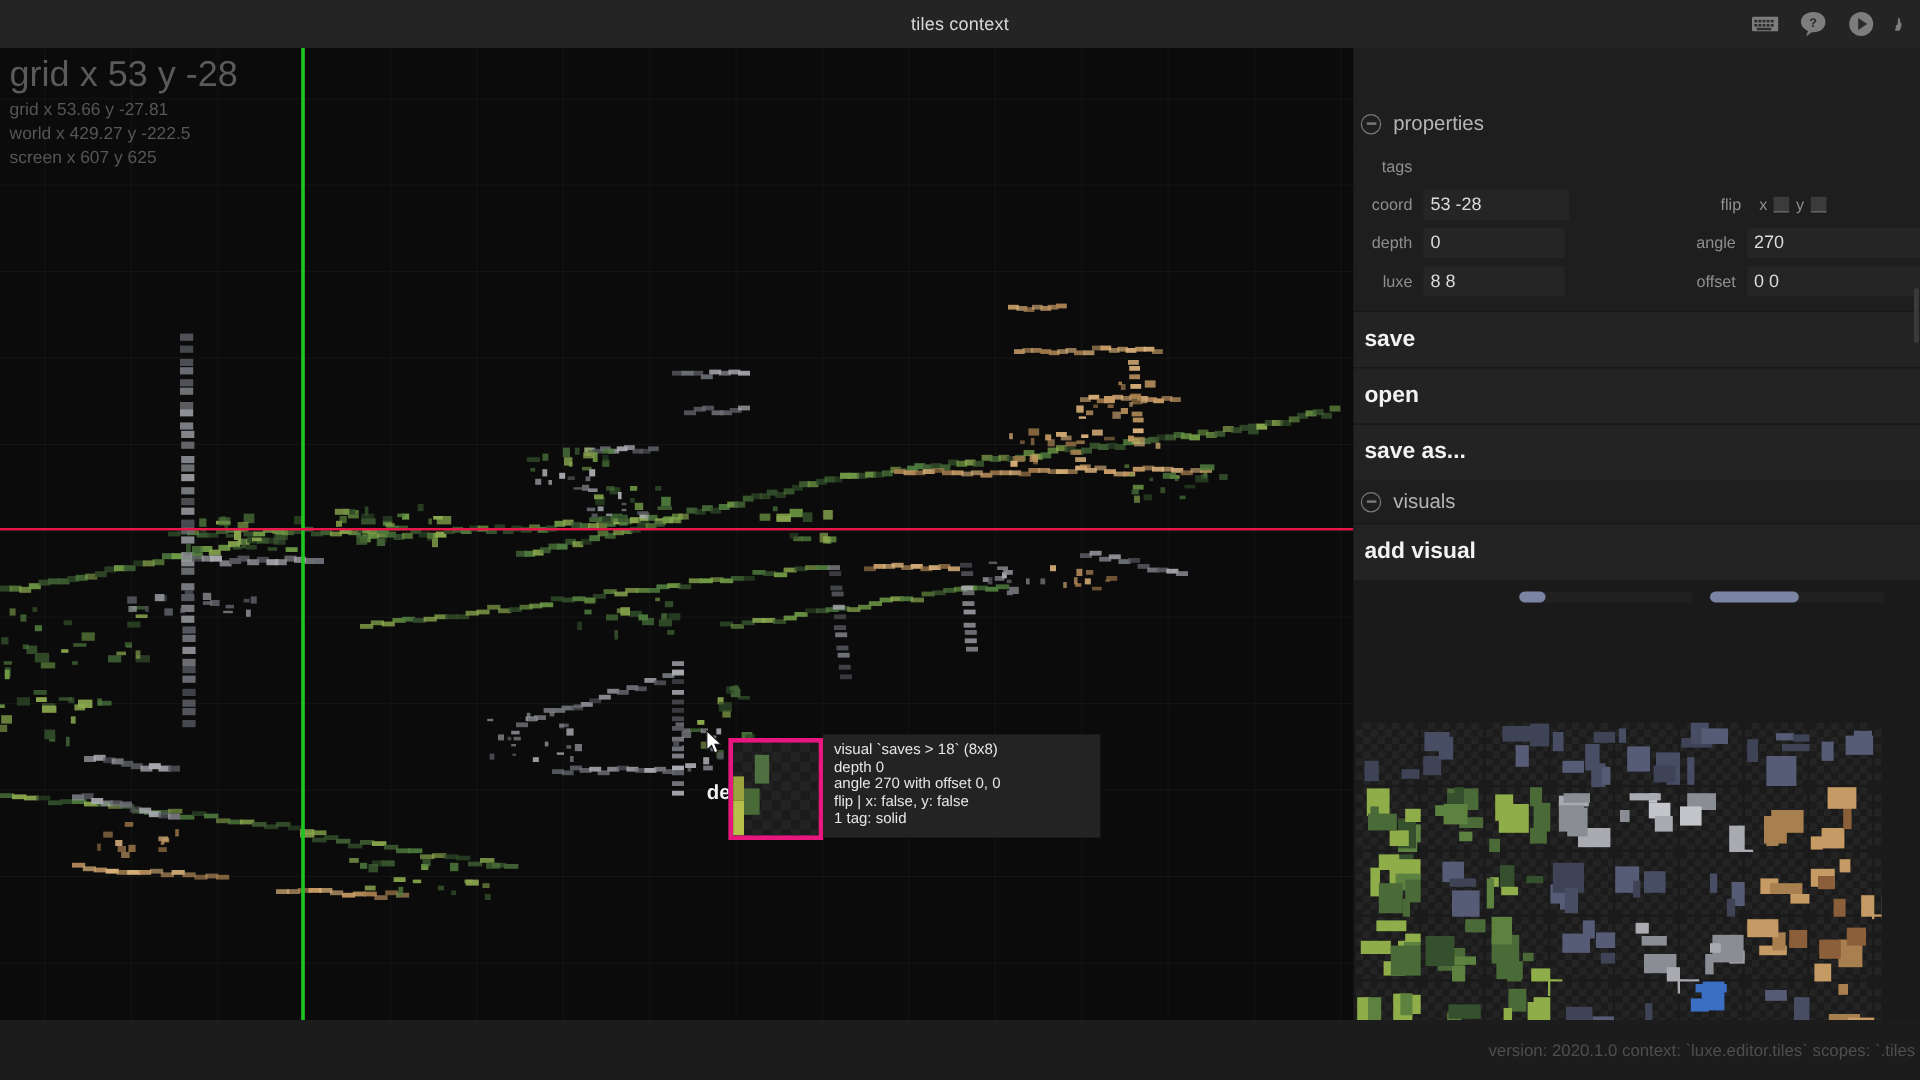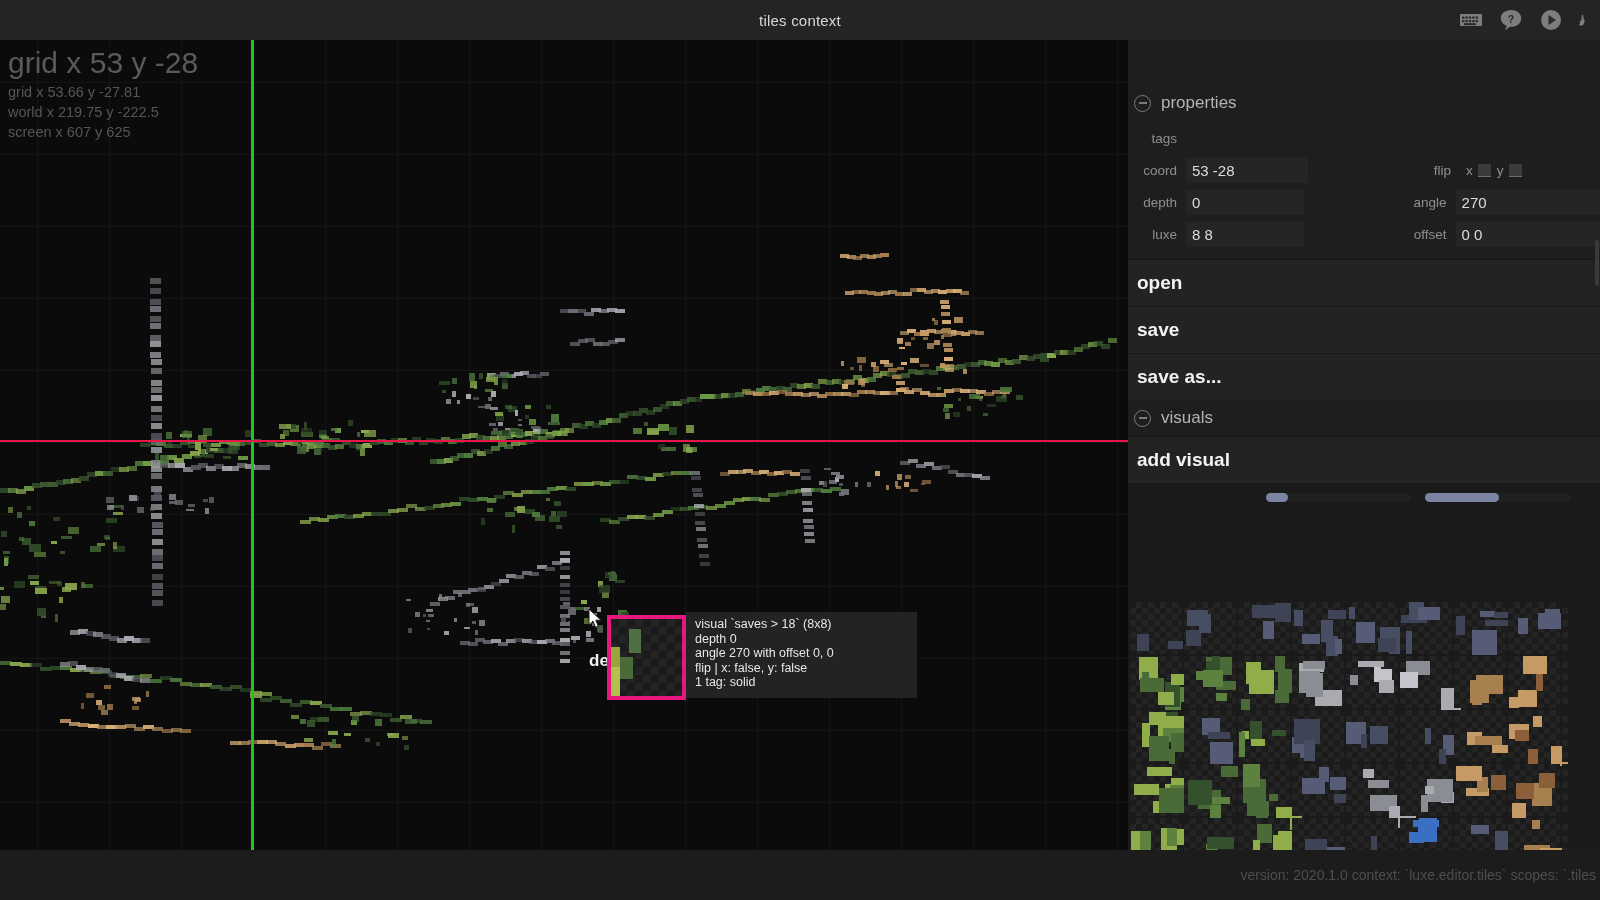--- a/index.html
+++ b/index.html
@@ -1140,21 +1140,21 @@
         <div class="blob" style="left: 101px; top: 670px; width: 7px; height: 5px; background: rgb(197, 154, 100); opacity: 0.657306;"></div>
         <div class="blob" style="left: 132px; top: 666px; width: 7px; height: 4px; background: rgb(168, 127, 78); opacity: 0.656018;"></div>
       </div>
     <div class="axis-v"></div>
     <div class="axis-h"></div>
   </div>
 
   <div class="readout">
     <div class="big">grid x 53 y -28</div>
     <div class="small">grid x 53.66 y -27.81</div>
-    <div class="small">world x 219.75 y -222.5</div>
+    <div class="small">world x 429.27 y -222.5</div>
     <div class="small">screen x 607 y 625</div>
   </div>
 
   <div class="partial-label">de</div>
   <div class="tt-swatch">
     <div class="checks"></div>
     <div class="px" style="left:0;top:28px;width:9px;height:20px;background:#9aa33e"></div>
     <div class="px" style="left:0;top:48px;width:9px;height:29px;background:#b6c04a"></div>
     <div class="px" style="left:9px;top:38px;width:13px;height:22px;background:#4a6a38"></div>
     <div class="px" style="left:18px;top:10px;width:12px;height:24px;background:#4f7040"></div>
@@ -1206,22 +1206,22 @@
         <span class="pfield w-half2">270</span>
       </div>
       <div class="prow">
         <span class="plabel w-label">luxe</span>
         <span class="pfield w-half">8 8</span>
         <span class="plabel lbl2" style="margin-left:94px">offset</span>
         <span class="pfield w-half2">0 0</span>
       </div>
     </div>
 
+    <div class="menu-item">save</div>
     <div class="menu-item">open</div>
-    <div class="menu-item">save</div>
     <div class="menu-item">save as...</div>
 
     <div class="section-head">
       <span class="collapse-ico">
           <i></i>
         </span>
       <span>visuals</span>
     </div>
 
     <div class="menu-item">add visual</div>

